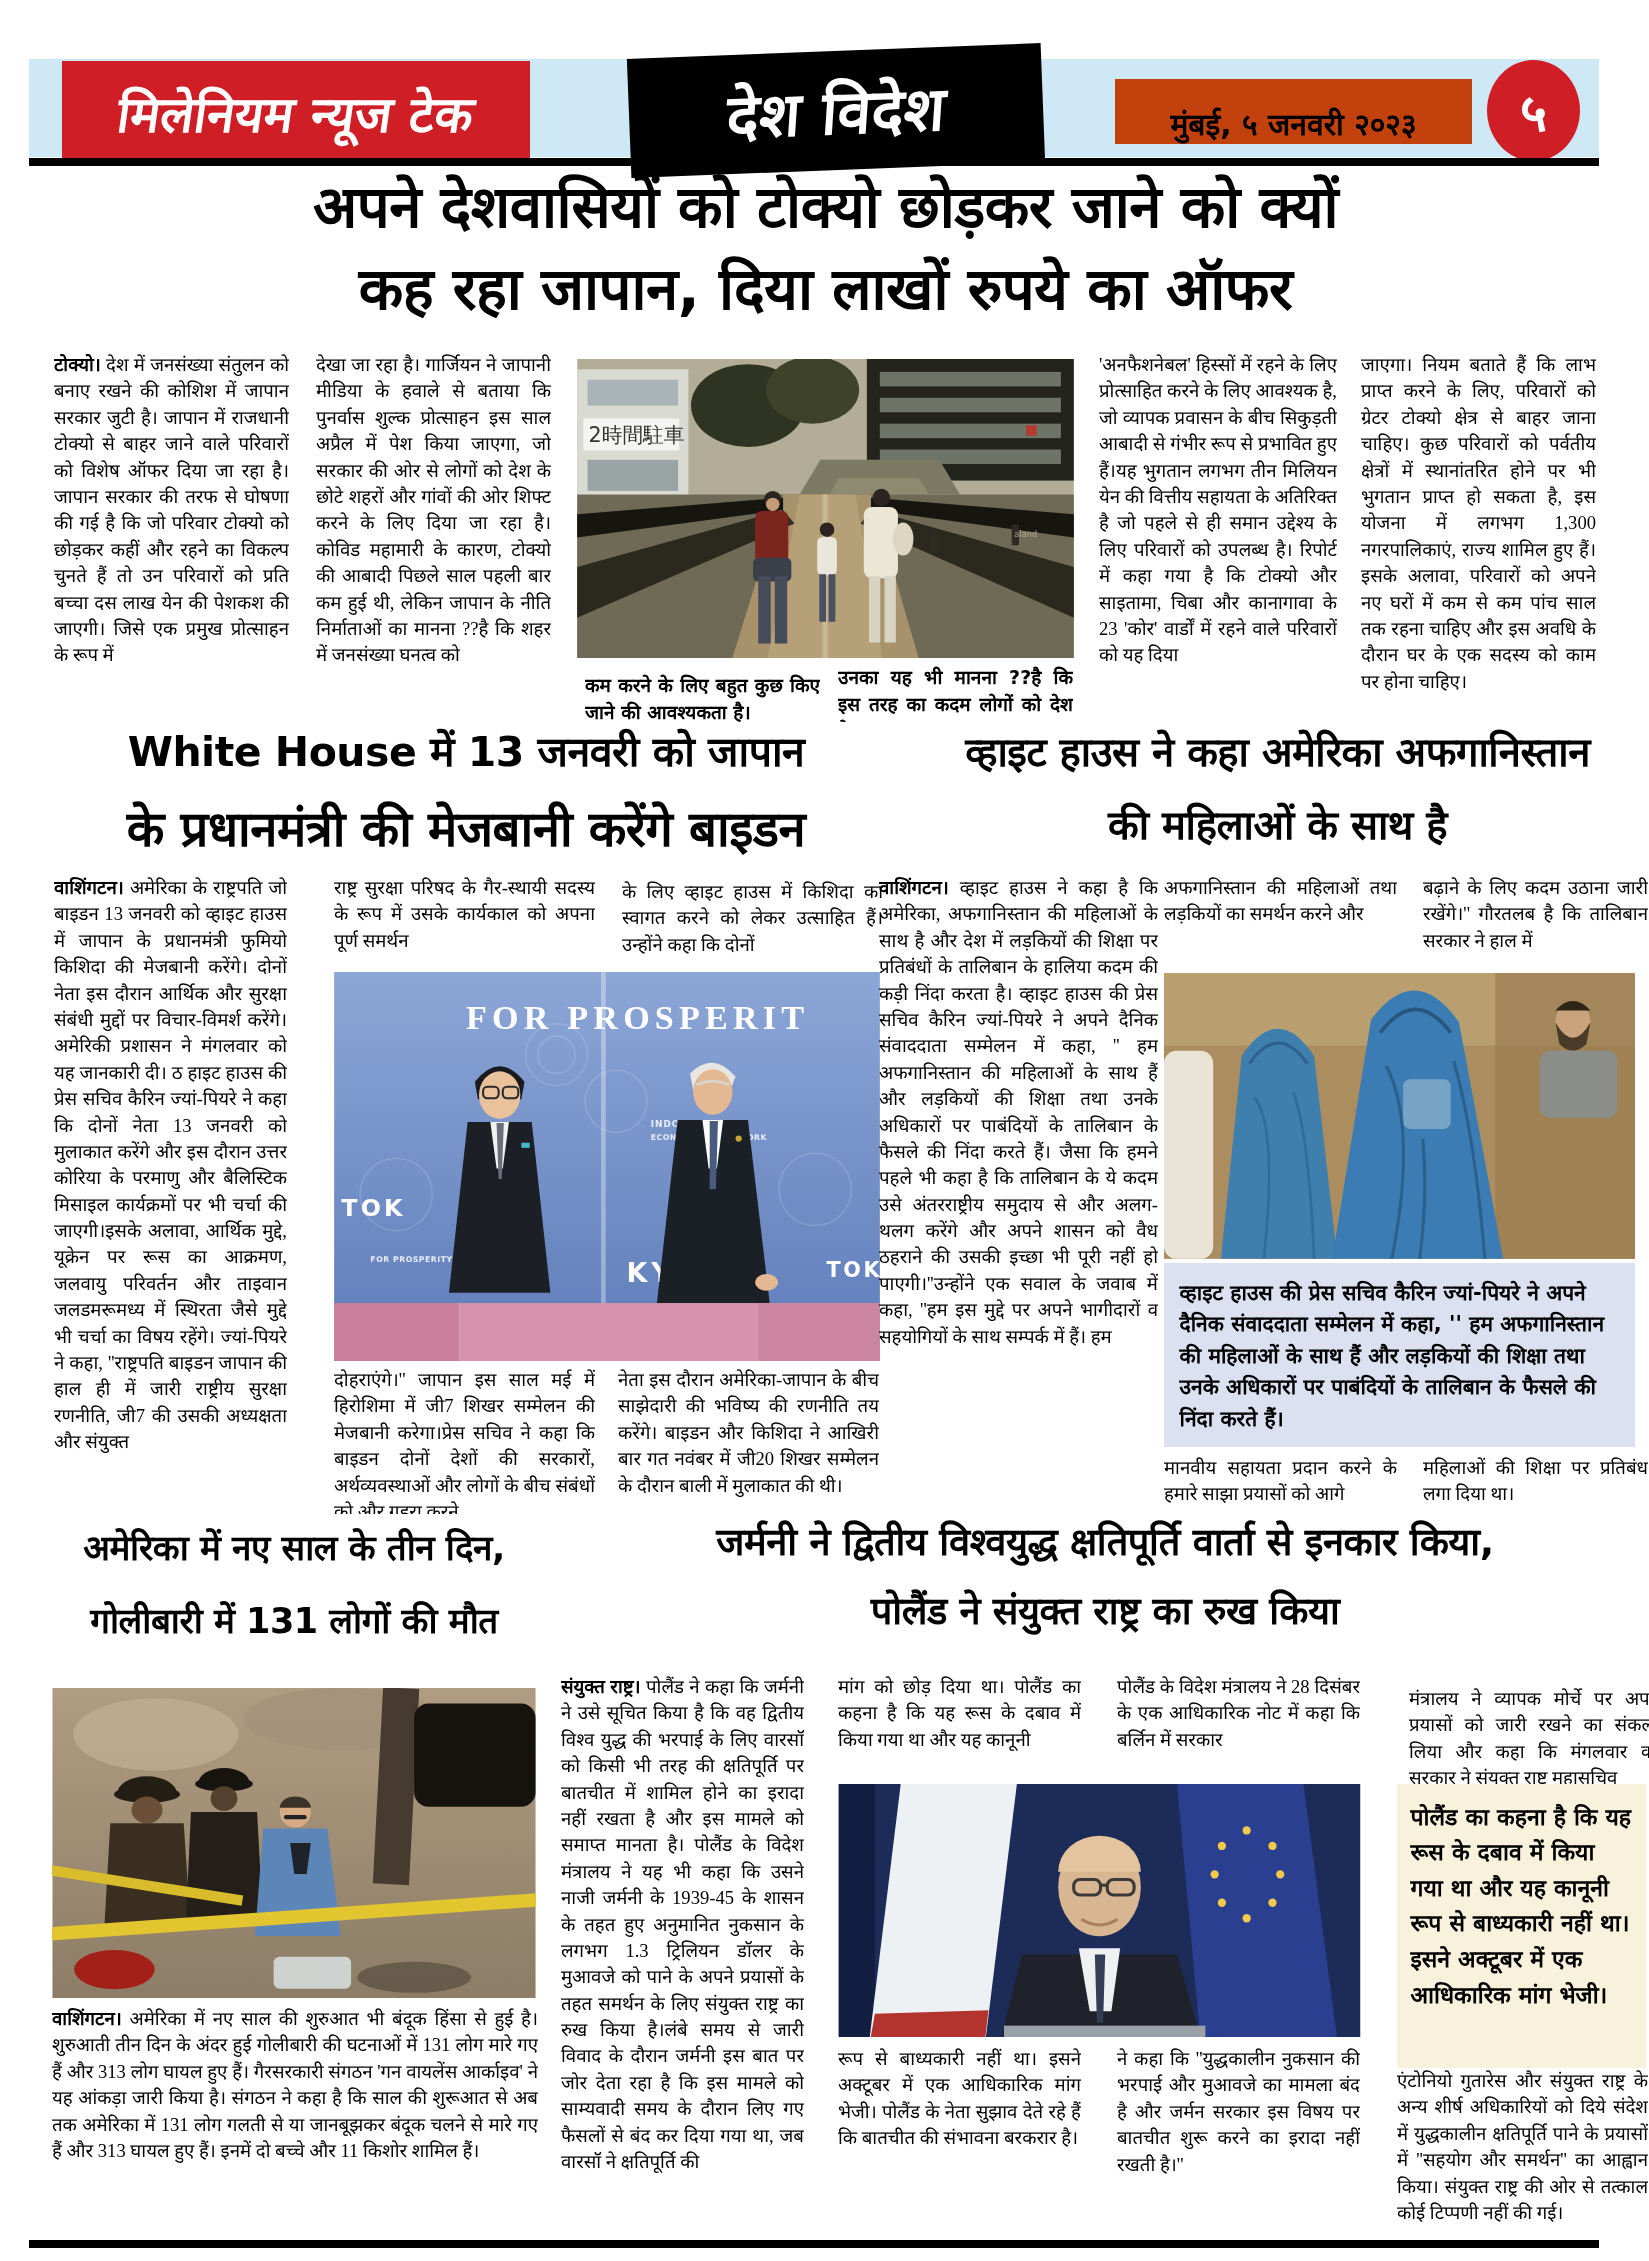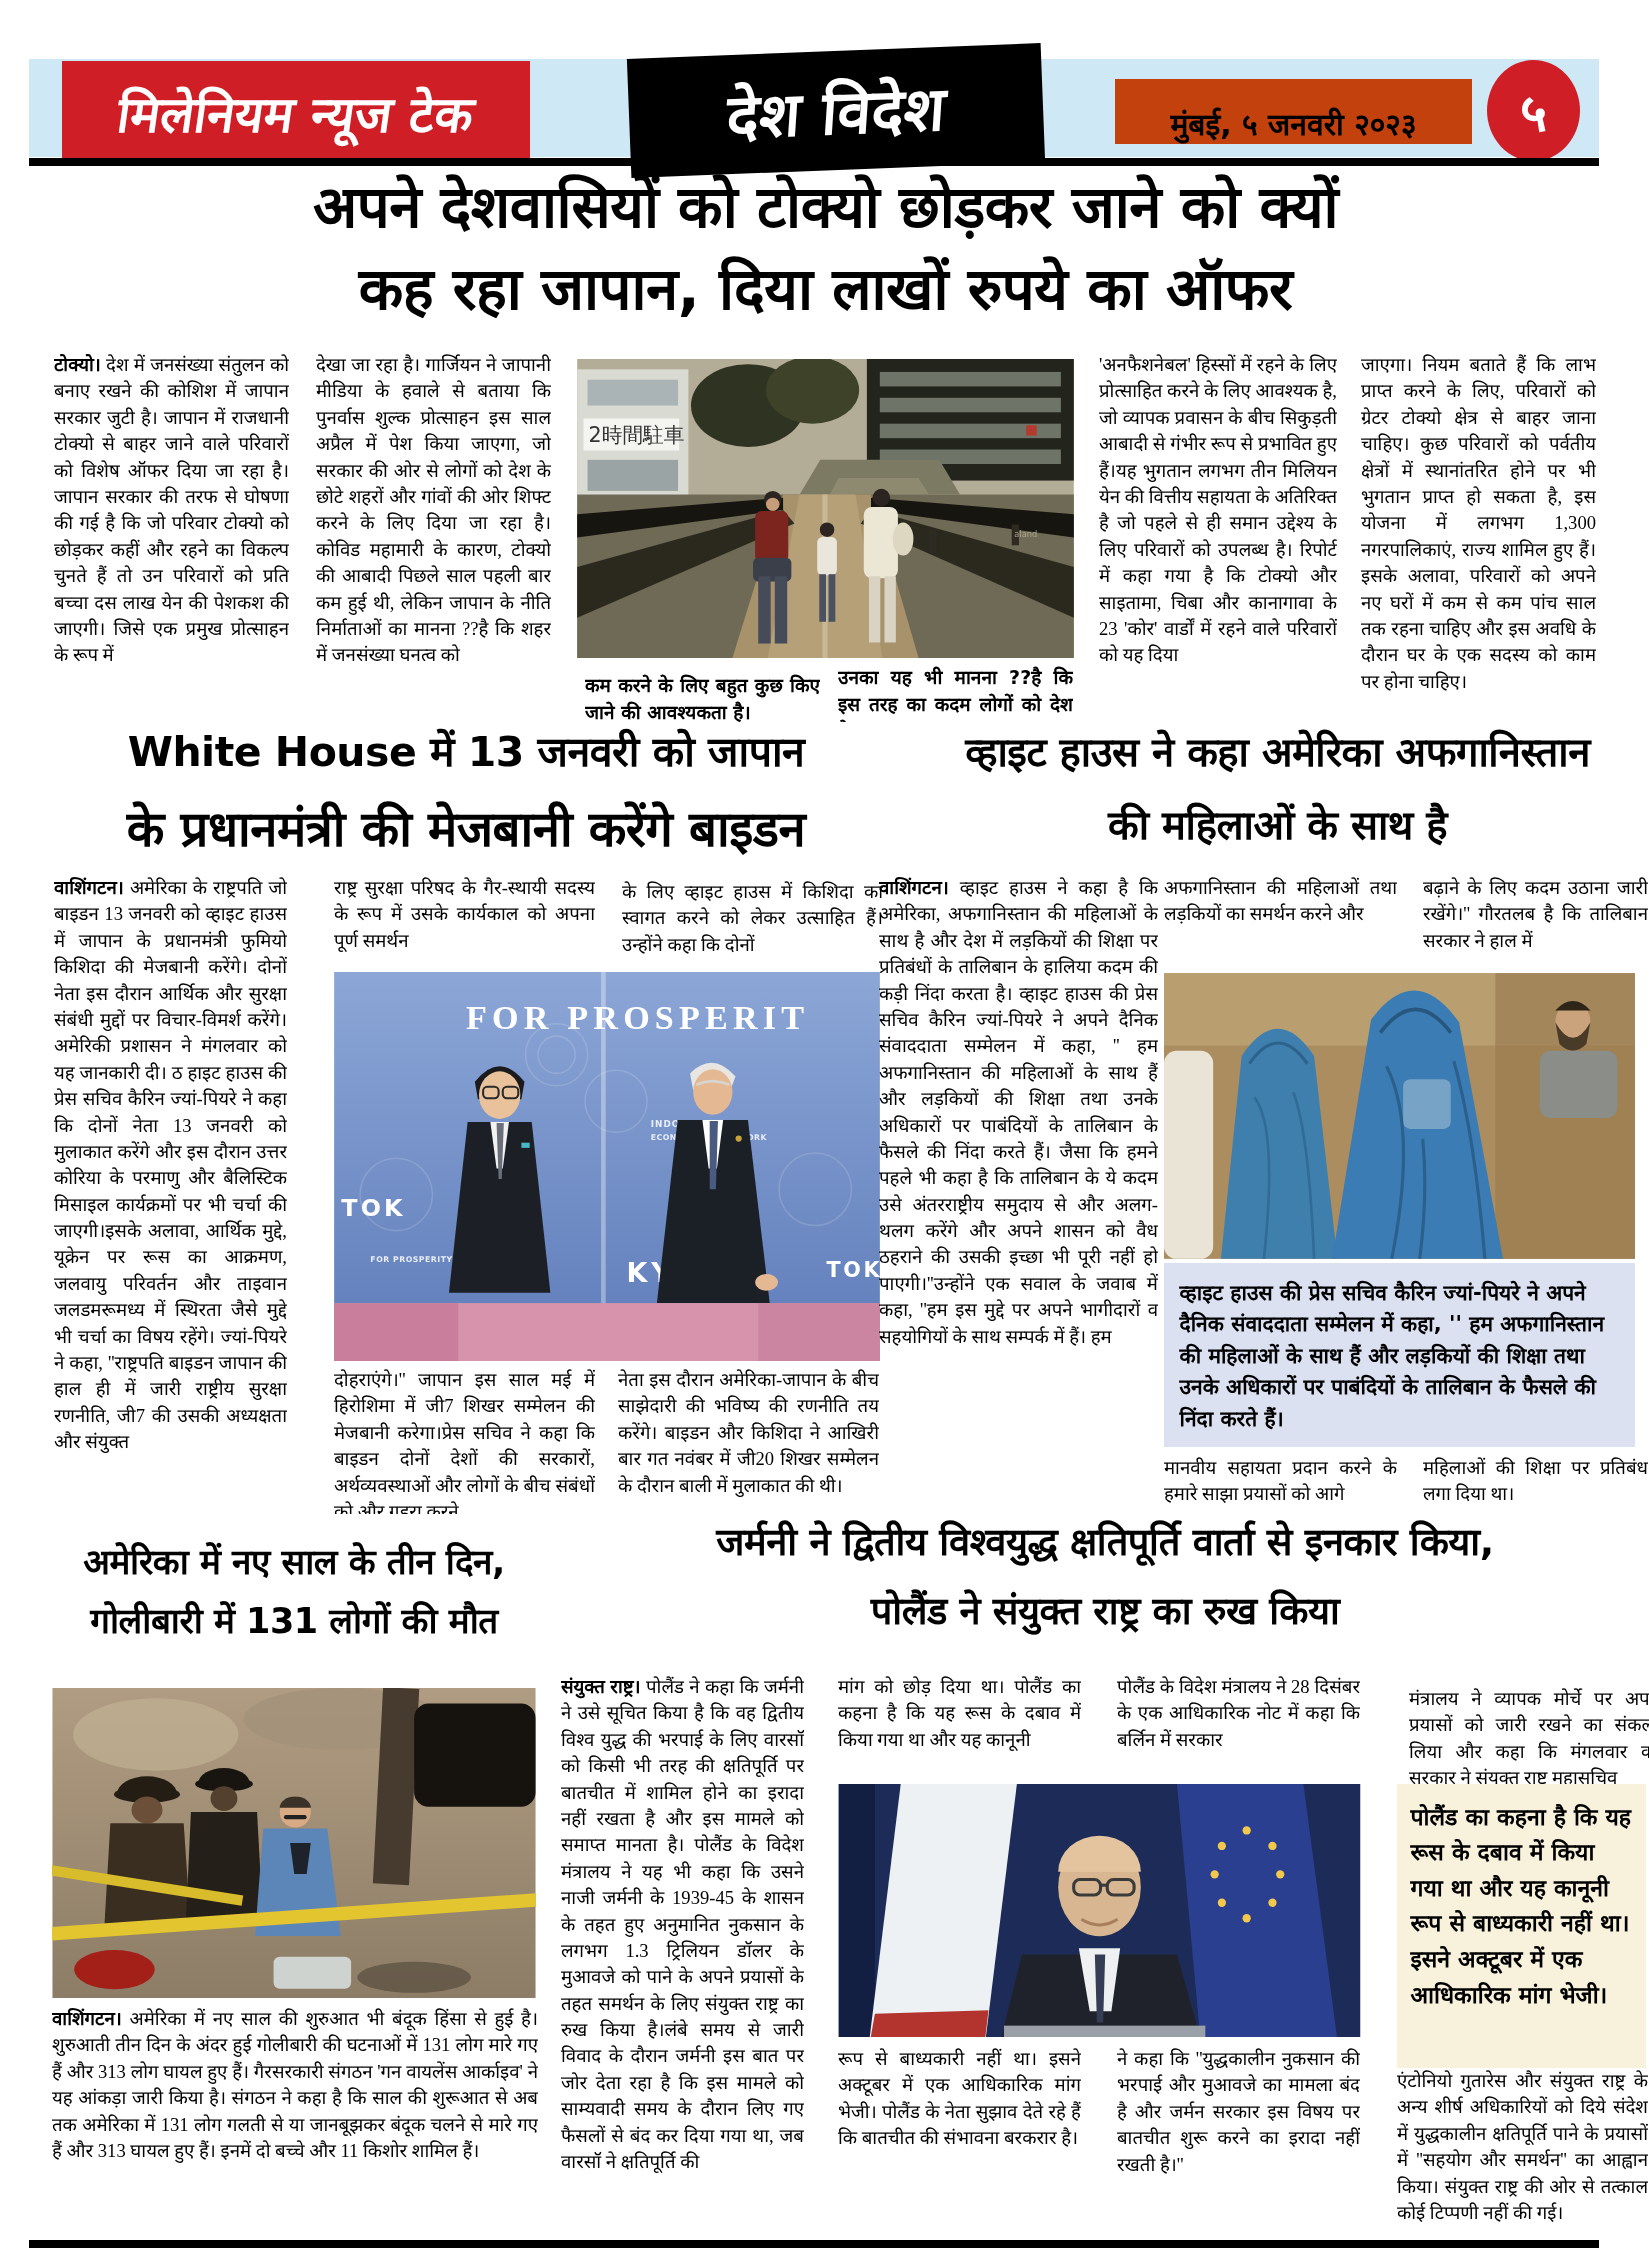--- a/index.html
+++ b/index.html
@@ -220,21 +220,21 @@
         <rect x="726" y="150" width="150" height="130" rx="20" fill="#8a8d88"></rect>
       </g>
     </svg>
   </div>
 
   <div class="abs captbox" style="left:1164px;top:1263px;width:440px;height:155px;">व्हाइट हाउस की प्रेस सचिव कैरिन ज्यां-पियरे ने अपने दैनिक संवाददाता सम्मेलन में कहा, '' हम अफगानिस्तान की महिलाओं के साथ हैं और लड़कियों की शिक्षा तथा उनके अधिकारों पर पाबंदियों के तालिबान के फैसले की निंदा करते हैं।</div>
 
   <p class="abs bodytxt" style="left:1164px;top:1455px;width:233px;height:75px;margin:0;">मानवीय सहायता प्रदान करने के हमारे साझा प्रयासों को आगे</p>
   <p class="abs bodytxt" style="left:1423px;top:1455px;width:225px;height:75px;margin:0;">महिलाओं की शिक्षा पर प्रतिबंध लगा दिया था।</p>
 
-  <div class="abs hl" style="left:52px;top:1527px;width:484px;font-size:35px;margin-top:14px;">अमेरिका में नए साल के तीन दिन,</div>
+  <div class="abs hl" style="left:52px;top:1527px;width:484px;font-size:35px;">अमेरिका में नए साल के तीन दिन,</div>
   <div class="abs hl" style="left:52px;top:1600px;width:484px;font-size:35px;">गोलीबारी में 131 लोगों की मौत</div>
 
   <div class="abs" style="left:52px;top:1688px;width:484px;height:310px;">
     <svg viewBox="0 0 935 600" width="484" height="310">
       <defs>
         <linearGradient id="bgtan" x1="0" y1="0" x2="0" y2="1">
           <stop offset="0" stop-color="#b09c82"></stop>
             <stop offset="1" stop-color="#8d7d66"></stop>
         </linearGradient>
       </defs>

